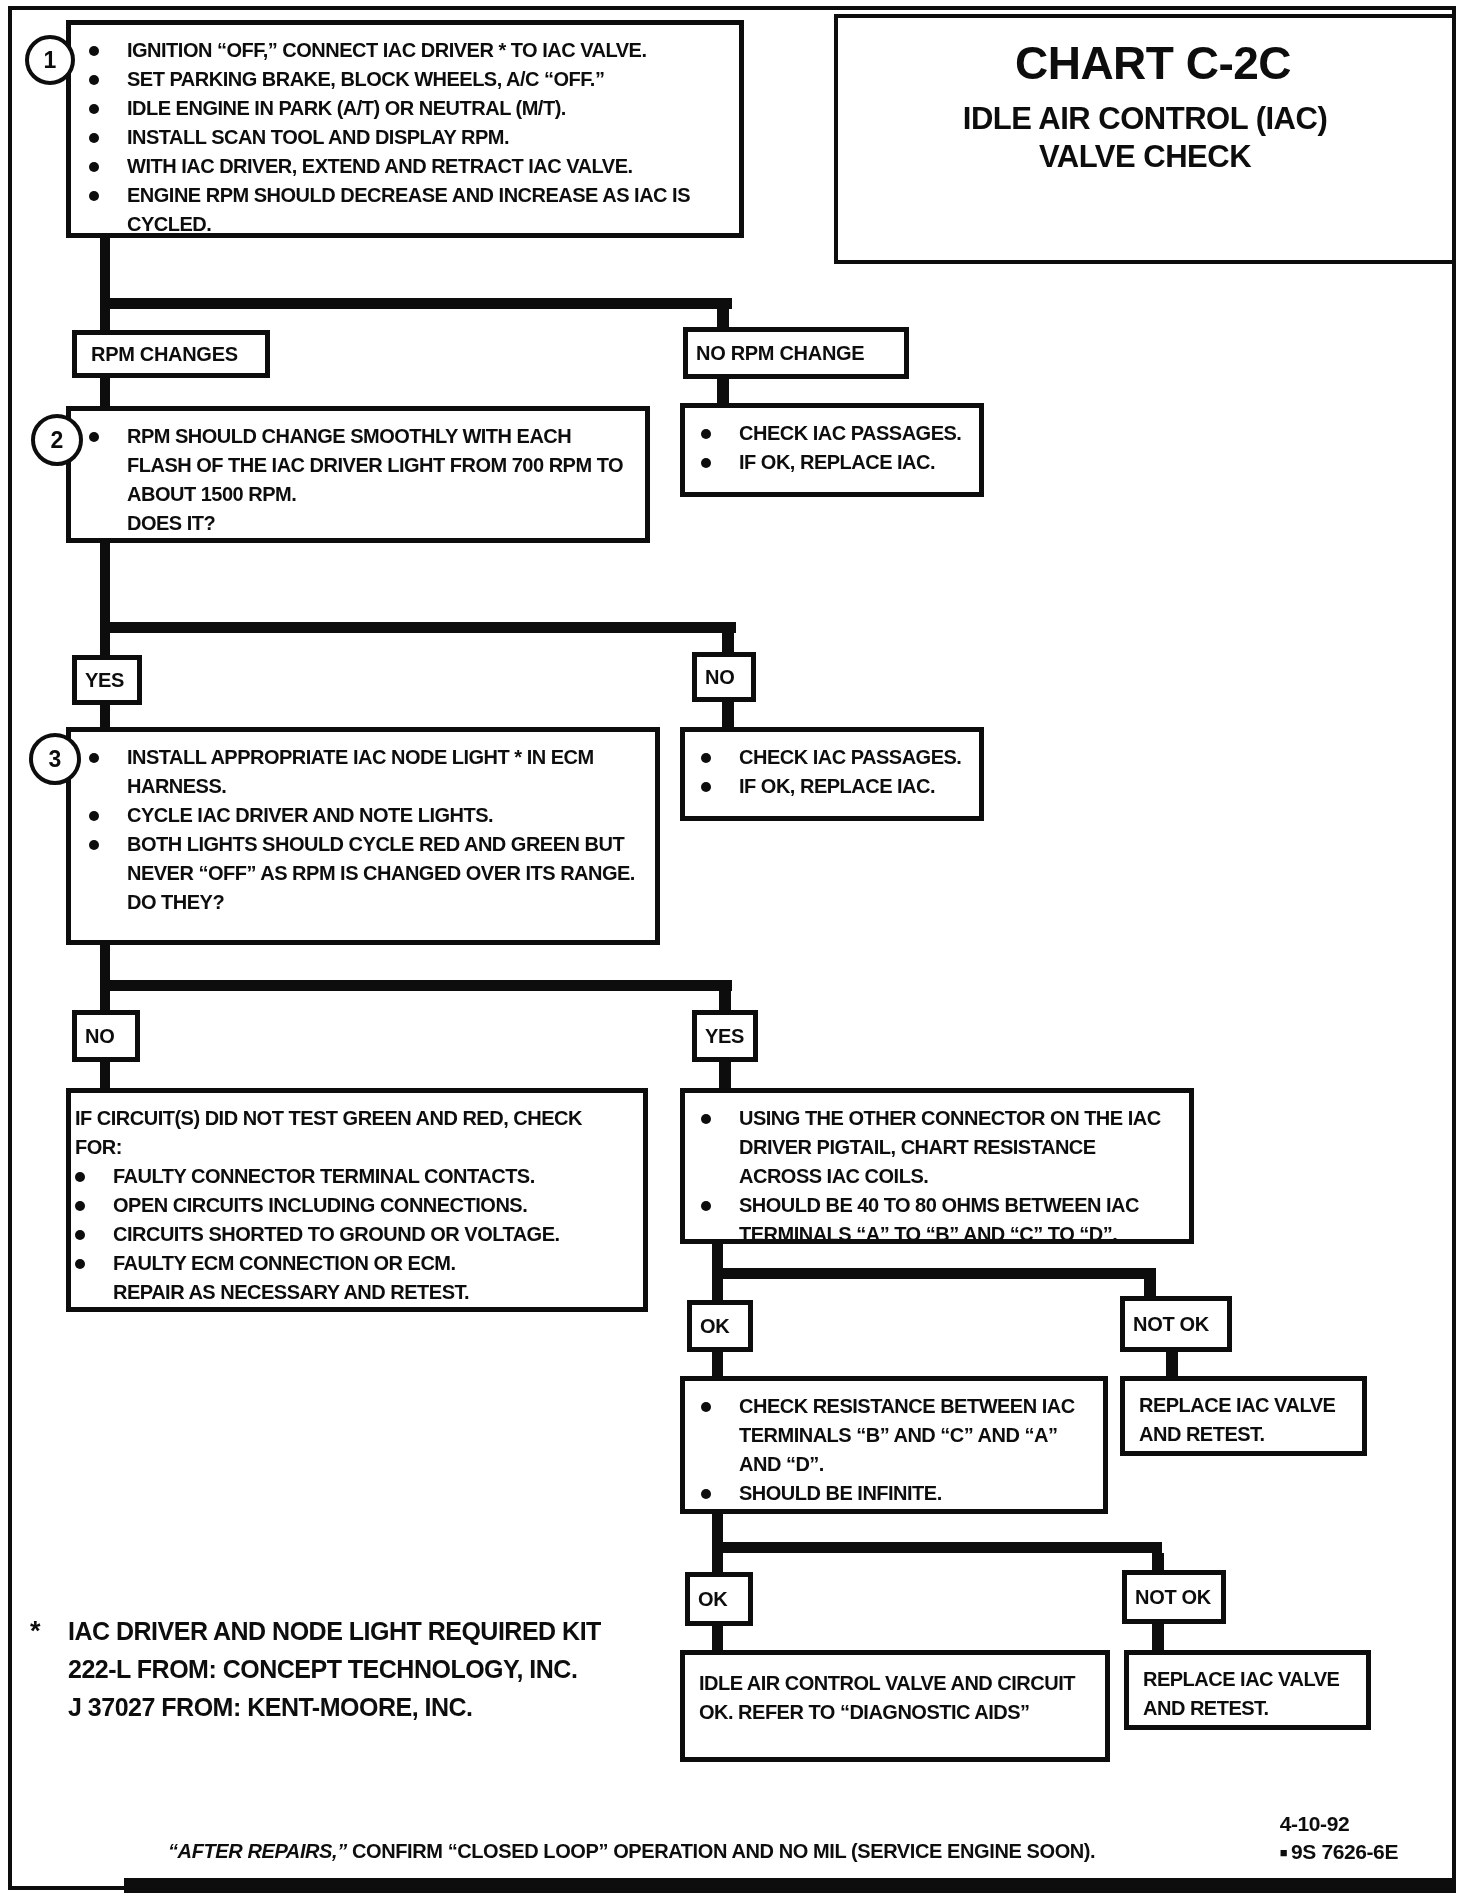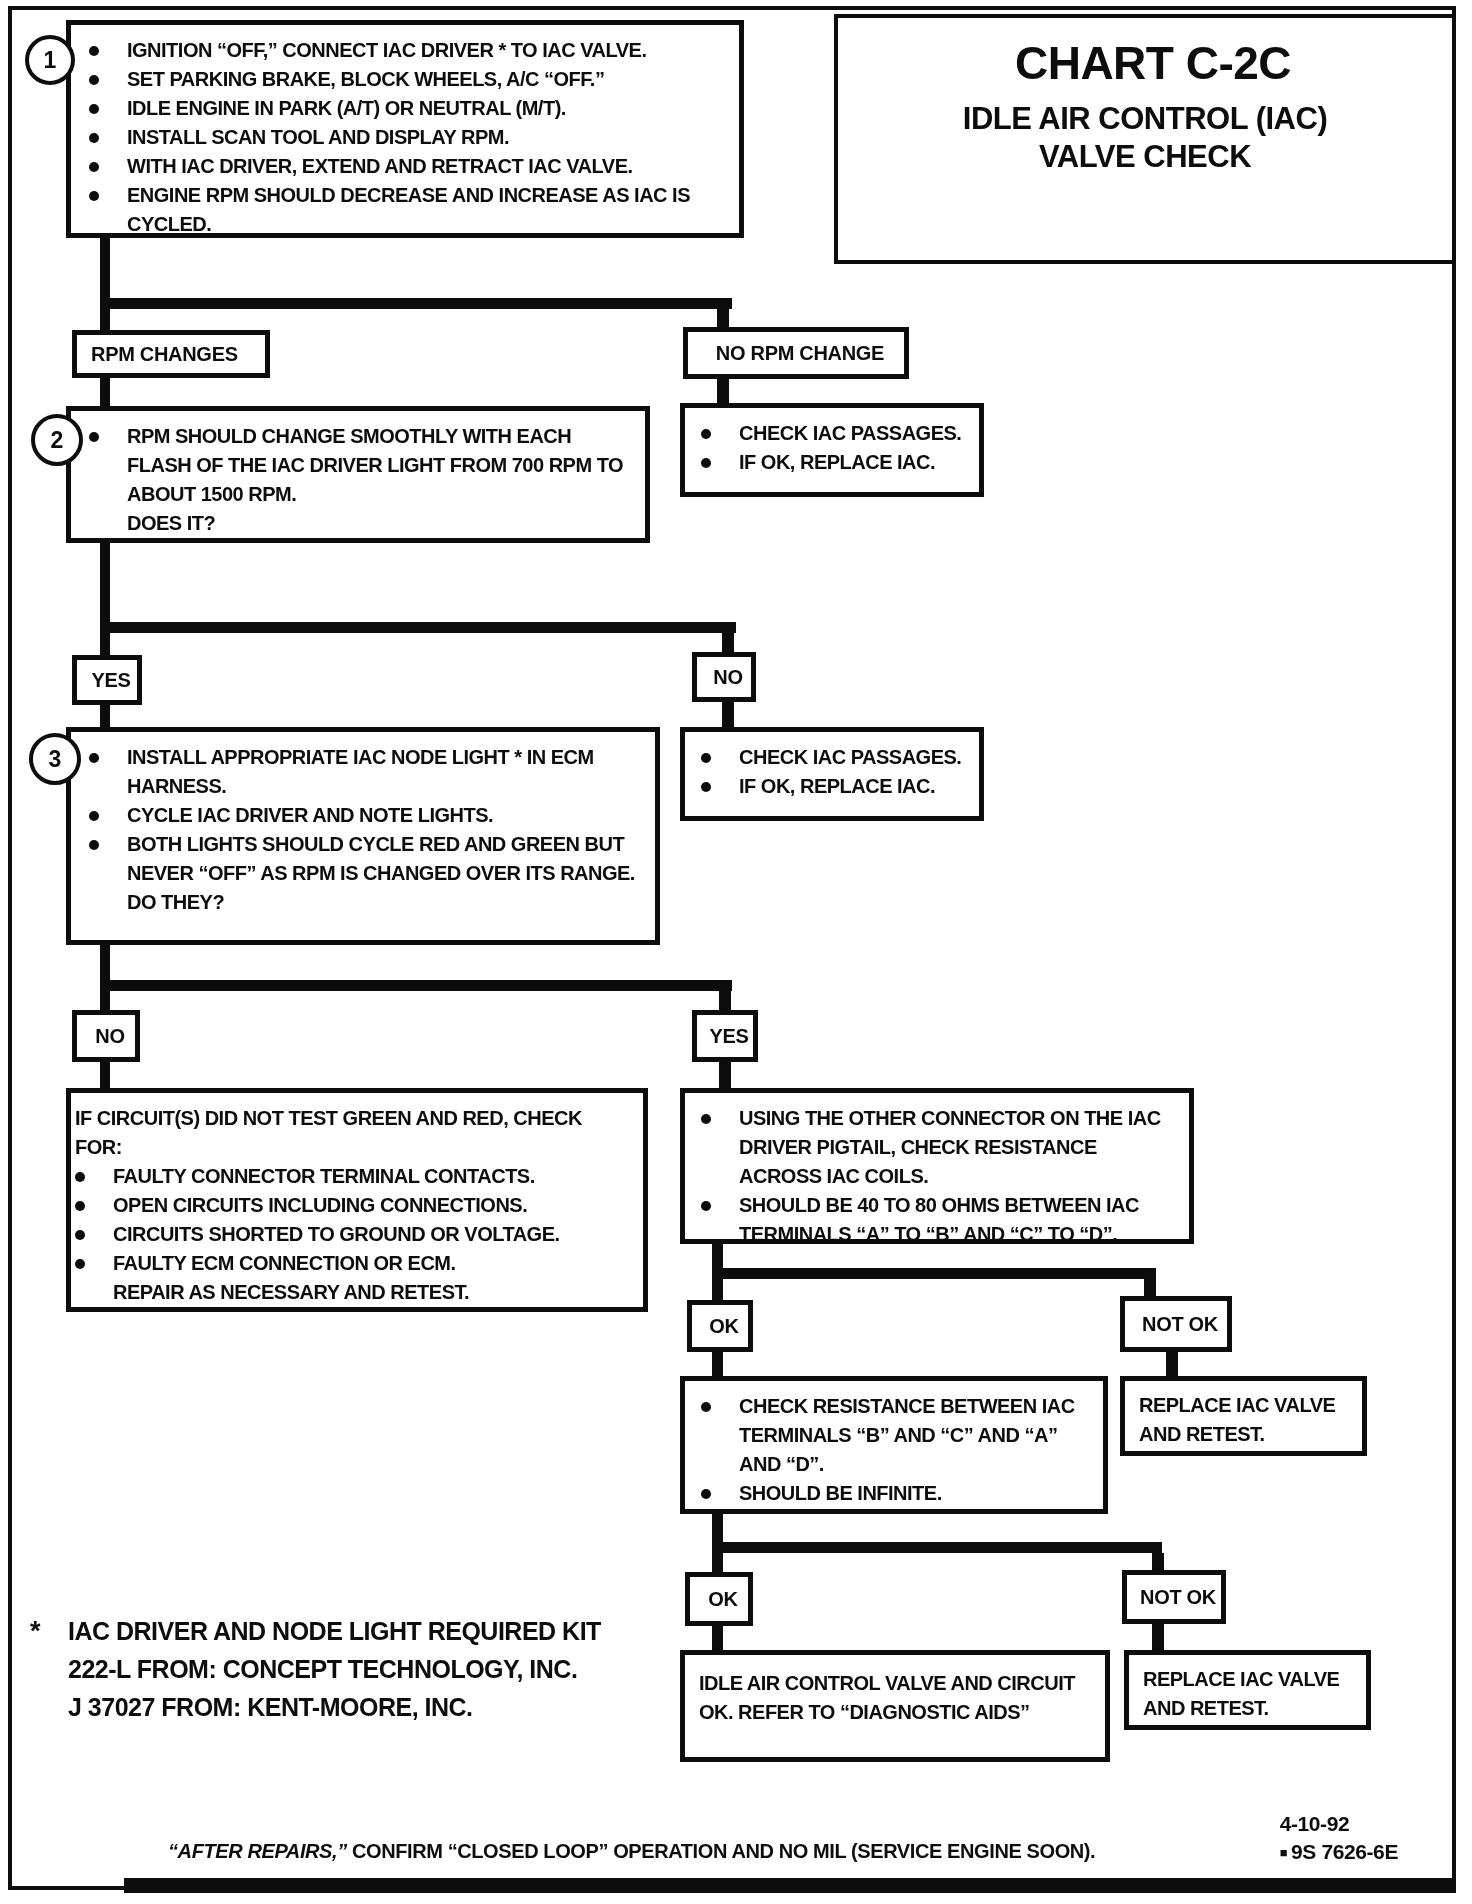--- a/index.html
+++ b/index.html
@@ -4,21 +4,21 @@
 <style>
   html,body{margin:0;padding:0;background:#e8e8e8;}
   .page{position:relative;width:1472px;height:1904px;background:#ffffff;overflow:hidden;
         font-family:"Liberation Sans",sans-serif;font-weight:bold;color:#0d0d0d;}
   .pborder{position:absolute;left:8px;top:6px;width:1448px;height:1884px;
            border:4px solid #0d0d0d;box-sizing:border-box;z-index:0;}
   .line{position:absolute;background:#0d0d0d;z-index:1;}
   .box{position:absolute;border:5px solid #0d0d0d;background:#ffffff;box-sizing:border-box;z-index:2;}
   .circle{position:absolute;border:4px solid #0d0d0d;border-radius:50%;background:#ffffff;
           display:flex;align-items:center;justify-content:center;font-size:23px;z-index:3;}
-  .label-box{display:flex;align-items:center;justify-content:center;
+  .label-box{display:flex;align-items:center;justify-content:flex-start;
              font-size:20px;letter-spacing:-0.3px;white-space:nowrap;padding-left:8px;}
   .label-left{justify-content:flex-start;padding-left:14px;}
   .body{padding:11px 12px 8px 18px;}
   .row{display:flex;align-items:flex-start;}
   .dot{flex:none;width:10px;height:10px;border-radius:50%;background:#0d0d0d;margin-top:10px;}
   .dot.hide{visibility:hidden;}
   .txt{margin-left:28px;font-size:20px;line-height:29px;letter-spacing:-0.5px;}
   .row.flush .txt{margin-left:0;}
   .tight .txt{}
   .plain{font-size:20px;line-height:29px;letter-spacing:-0.5px;padding:10px 12px 8px 14px;}
@@ -225,21 +225,21 @@
           <span class="dot hide"></span>
           <span class="txt">REPAIR AS NECESSARY AND RETEST.</span>
         </div>
       </div>
   </div>
 
   <div class="box" style="left:680px;top:1088px;width:514px;height:156px;">
     <div class="body tight" style="padding-left:16px;">
         <div class="row">
           <span class="dot"></span>
-          <span class="txt">USING THE OTHER CONNECTOR ON THE IAC DRIVER PIGTAIL, CHECK RESISTANCE ACROSS IAC COILS.</span>
+          <span class="txt">USING THE OTHER CONNECTOR ON THE IAC DRIVER PIGTAIL, CHART RESISTANCE ACROSS IAC COILS.</span>
         </div>
         <div class="row">
           <span class="dot"></span>
           <span class="txt">SHOULD BE 40 TO 80 OHMS BETWEEN IAC TERMINALS “A” TO “B” AND “C” TO “D”.</span>
         </div>
       </div>
   </div>
 
   <div class="box label-box" style="left:687px;top:1300px;width:66px;height:52px;">
       <span>OK</span>

